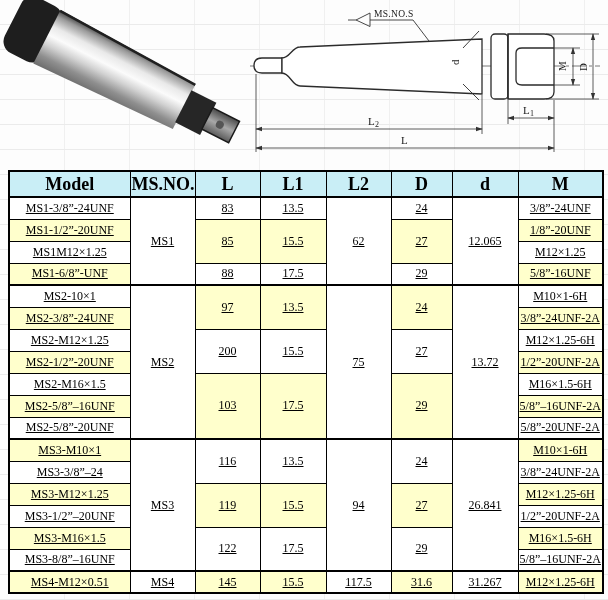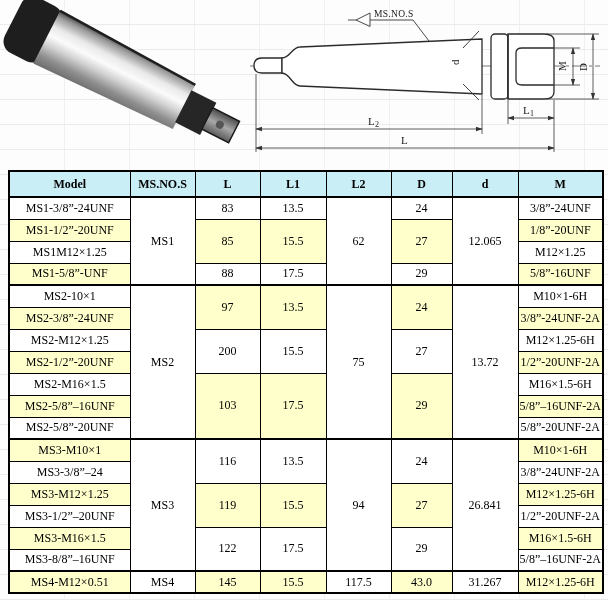--- a/index.html
+++ b/index.html
@@ -24,24 +24,24 @@
     border:2px solid var(--border-color);
     font-size:12px;color:#000;
   }
   #spec-table th,#spec-table td{
     border:1px solid var(--border-color);
     text-align:center;vertical-align:middle;
     padding:0 1px;overflow:hidden;white-space:nowrap;
     background:#fff;
   }
   #spec-table thead tr{height:26px;}
-  #spec-table tbody tr{height:22px;}
+  #spec-table tbody tr{height:22px;text-decoration:underline;}
   #spec-table th{
     background:var(--header-bg);
-    font-weight:bold;font-size:12px;
+    font-weight:bold;font-size:18px;
     border-bottom:2px solid var(--border-color);
   }
   #spec-table td.y{background:var(--stripe-bg);}
   #spec-table tr.gtop td{border-top:2px solid var(--border-color);}
   .dimtext{font-family:"Liberation Serif",serif;font-size:11px;fill:#1a1a1a;}
   .subtext{font-family:"Liberation Serif",serif;font-size:8px;fill:#1a1a1a;}
   .callout{font-family:"Liberation Serif",serif;font-size:9.5px;fill:#1a1a1a;letter-spacing:0.3px;}
 </style>
 </head>
 <body>
@@ -174,21 +174,21 @@
         <td rowspan="2" class="y">85</td>
         <td rowspan="2" class="y">15.5</td>
         <td rowspan="2" class="y">27</td>
         <td class="y">1/8”-20UNF</td>
       </tr>
       <tr>
         <td>MS1M12×1.25</td>
         <td>M12×1.25</td>
       </tr>
       <tr>
-        <td class="y">MS1-5/8”-UNF</td>
+        <td class="y">MS1-6/8”-UNF</td>
         <td>88</td>
         <td>17.5</td>
         <td>29</td>
         <td class="y">5/8”-16UNF</td>
       </tr>
       <tr class="gtop">
         <td>MS2-10×1</td>
         <td rowspan="7">MS2</td>
         <td rowspan="2" class="y">97</td>
         <td rowspan="2" class="y">13.5</td>
@@ -262,18 +262,18 @@
       <tr>
         <td>MS3-8/8”–16UNF</td>
         <td>5/8”–16UNF-2A</td>
       </tr>
       <tr class="gtop">
         <td class="y">MS4-M12×0.51</td>
         <td>MS4</td>
         <td class="y">145</td>
         <td class="y">15.5</td>
         <td>117.5</td>
-        <td class="y">43.0</td>
+        <td class="y">31.6</td>
         <td>31.267</td>
         <td class="y">M12×1.25-6H</td>
       </tr>
     </tbody>
 </table>
 
 </body></html>

